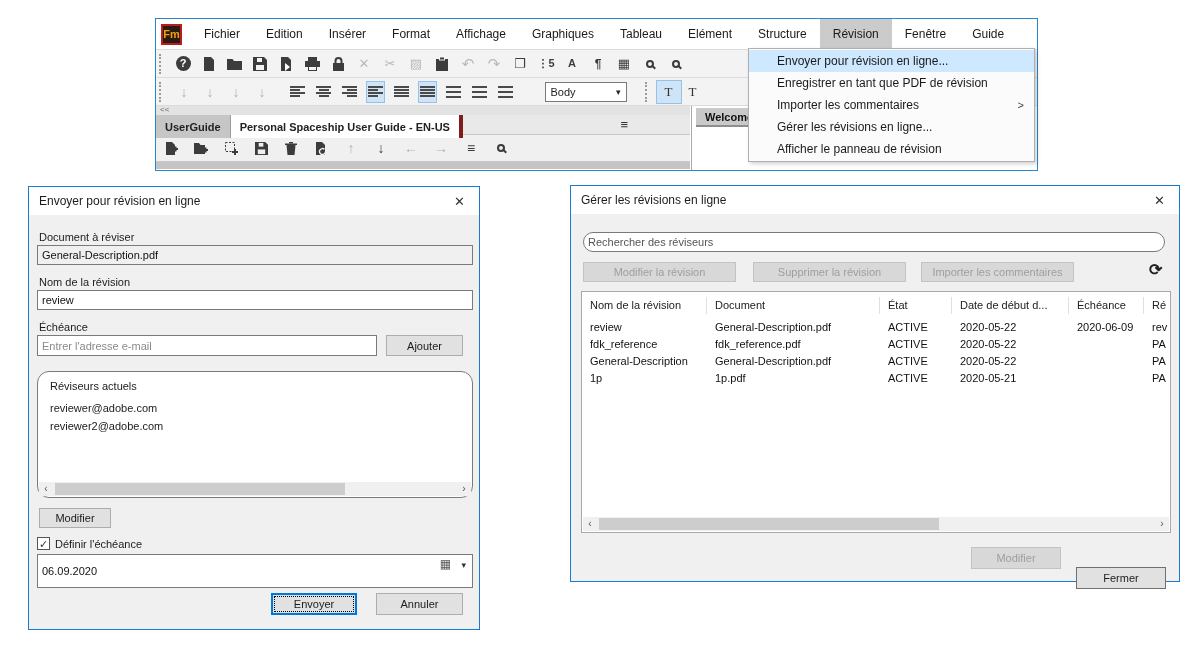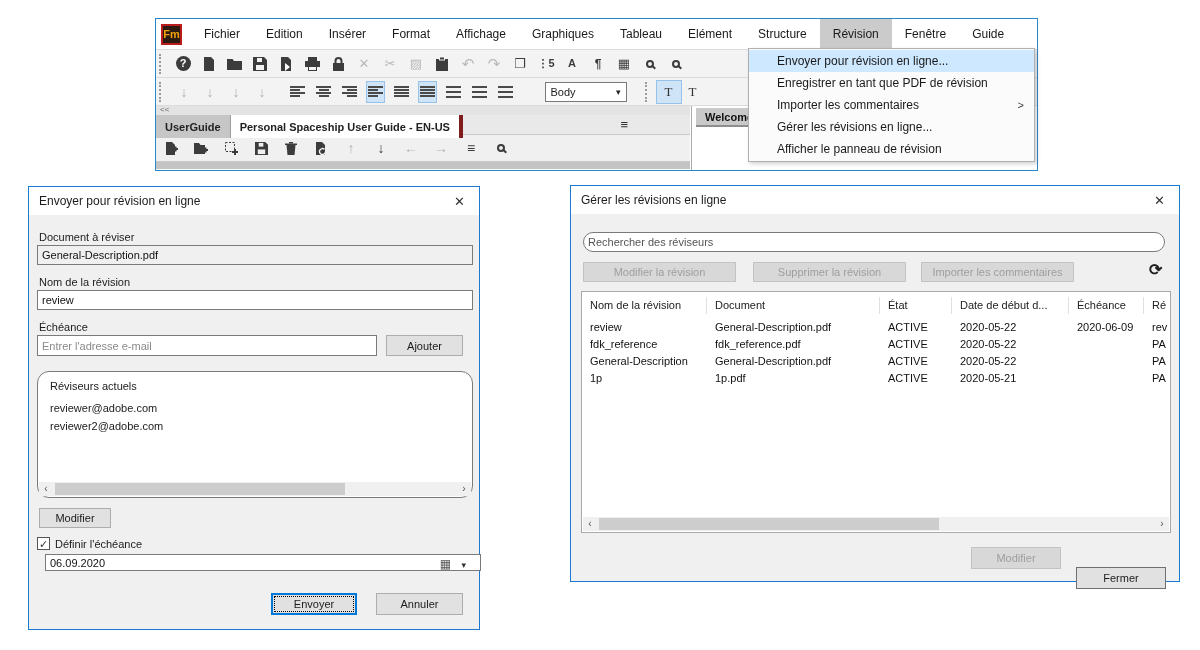--- a/index.html
+++ b/index.html
@@ -336,21 +336,21 @@
       </div>
       <div class="hs-arrow">›</div>
     </div>
   </div>
 
   <div class="btn" style="left:10px;top:321px;width:72px;height:20px;">Modifier</div>
 
   <div class="cb" style="left:8px;top:350px;">✓</div>
   <div class="lbl" style="left:26px;top:351px;">Définir l'échéance</div>
 
-  <div class="fld" style="left:8px;top:367px;width:436px;height:17px;margin-left:8px;">06.09.2020</div>
+  <div class="fld" style="left:8px;top:367px;width:436px;height:34px;">06.09.2020</div>
   <div class="cal-ic" style="right:28px;top:370px;">▦</div>
   <div class="dd-arrow" style="right:13px;top:373px;">▾</div>
 
   <div class="btn primary" style="left:242px;top:406px;width:86px;height:22px;">Envoyer</div>
   <div class="btn" style="left:347px;top:406px;width:87px;height:22px;">Annuler</div>
 </div>
 
 <div class="dialog" style="left:570px;top:185px;width:610px;height:397px;">
   <div class="dlg-title">
     <span>Gérer les révisions en ligne</span>

